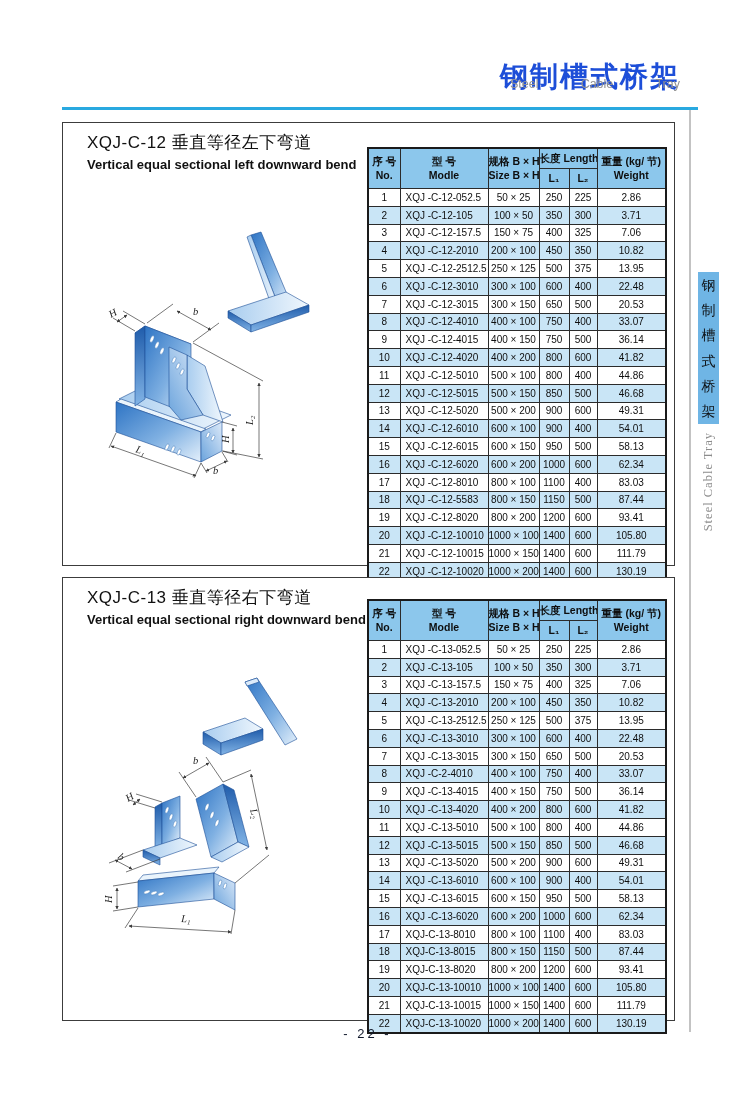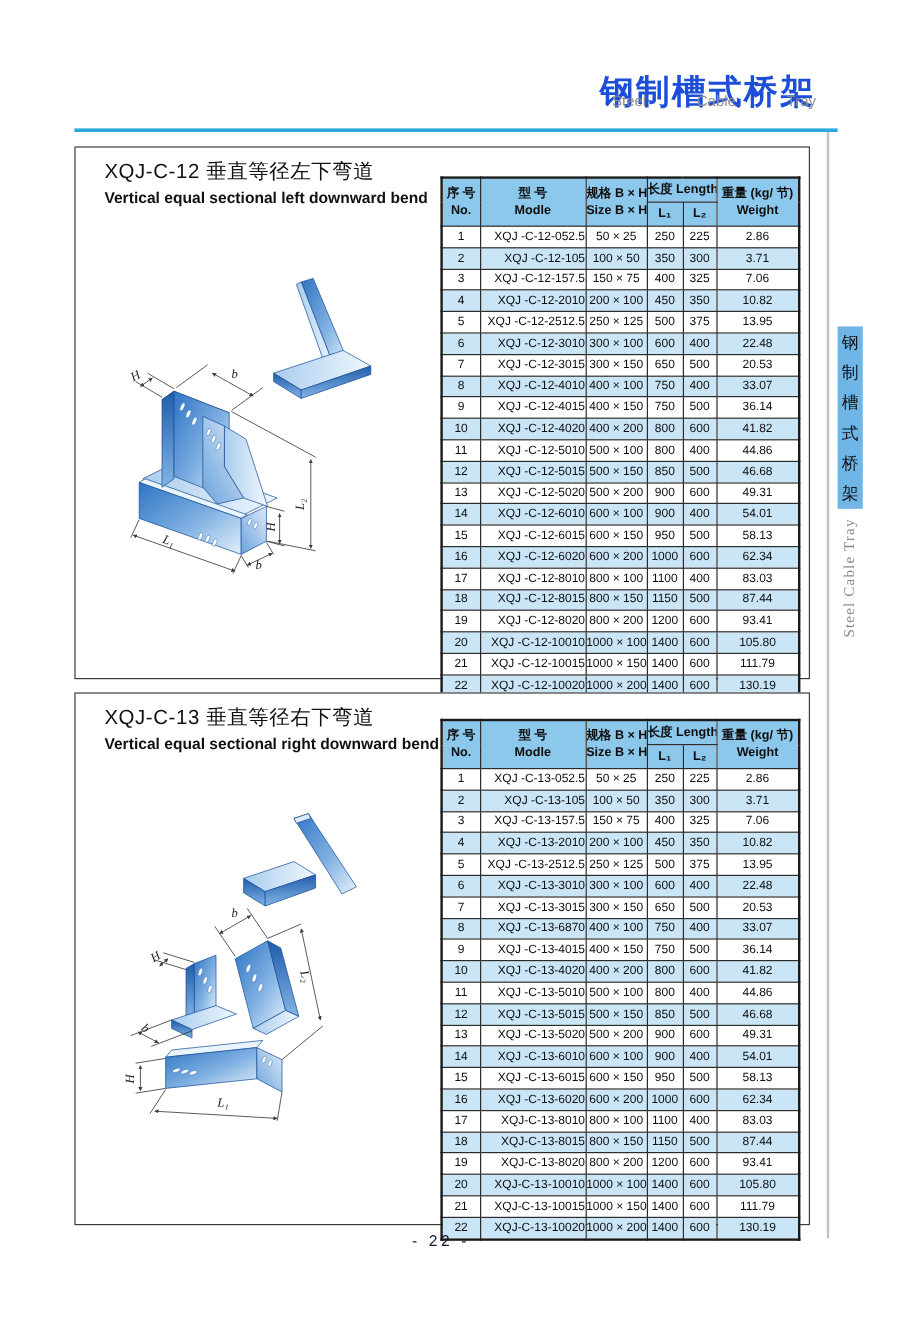--- a/index.html
+++ b/index.html
@@ -45,21 +45,21 @@
     border:1px solid #2b2b2b;text-align:center;padding:0;
     white-space:nowrap;overflow:hidden;
   }
   table.spec thead th{
     background:#8cc7ec;font-weight:bold;font-size:10.5px;line-height:1.3;
   }
   table.spec thead tr.h1 th{height:19px;margin-top:24px;}
   table.spec thead tr.h2 th{height:19px;}
   table.spec tbody td{height:16.8px;}
   table.spec tbody tr:nth-child(even){background:#c9e5f6;}
-  table.spec tbody td:nth-child(2){text-align:right;padding-left:5px;font-size:10px;}
+  table.spec tbody td:nth-child(2){text-align:left;padding-left:5px;font-size:10px;}
   
   .diagram{position:absolute;left:20px;}
   #section-0 .diagram{top:96px;}
   #section-1 .diagram{top:74px;}
   .dim-label{font-family:"Liberation Serif",serif;font-style:italic;font-size:10.5px;fill:#1c1c1c;}
   
   .edge-line{position:absolute;left:689px;top:110px;width:2px;height:922px;background:#c3c3c3;}
   .side-tab{
     position:absolute;left:698px;top:272px;width:21px;height:152px;
     background:#6fb5e5;display:flex;flex-direction:column;
@@ -342,21 +342,21 @@
           <tr>
             <td>17</td>
             <td>XQJ -C-12-8010</td>
             <td>800 × 100</td>
             <td>1100</td>
             <td>400</td>
             <td>83.03</td>
           </tr>
           <tr>
             <td>18</td>
-            <td>XQJ -C-12-8015</td>
+            <td>XQJ -C-12-5583</td>
             <td>800 × 150</td>
             <td>1150</td>
             <td>500</td>
             <td>87.44</td>
           </tr>
           <tr>
             <td>19</td>
             <td>XQJ -C-12-8020</td>
             <td>800 × 200</td>
             <td>1200</td>
@@ -564,21 +564,21 @@
           <tr>
             <td>7</td>
             <td>XQJ -C-13-3015</td>
             <td>300 × 150</td>
             <td>650</td>
             <td>500</td>
             <td>20.53</td>
           </tr>
           <tr>
             <td>8</td>
-            <td>XQJ -C-13-6870</td>
+            <td>XQJ -C-2-4010</td>
             <td>400 × 100</td>
             <td>750</td>
             <td>400</td>
             <td>33.07</td>
           </tr>
           <tr>
             <td>9</td>
             <td>XQJ -C-13-4015</td>
             <td>400 × 150</td>
             <td>750</td>

